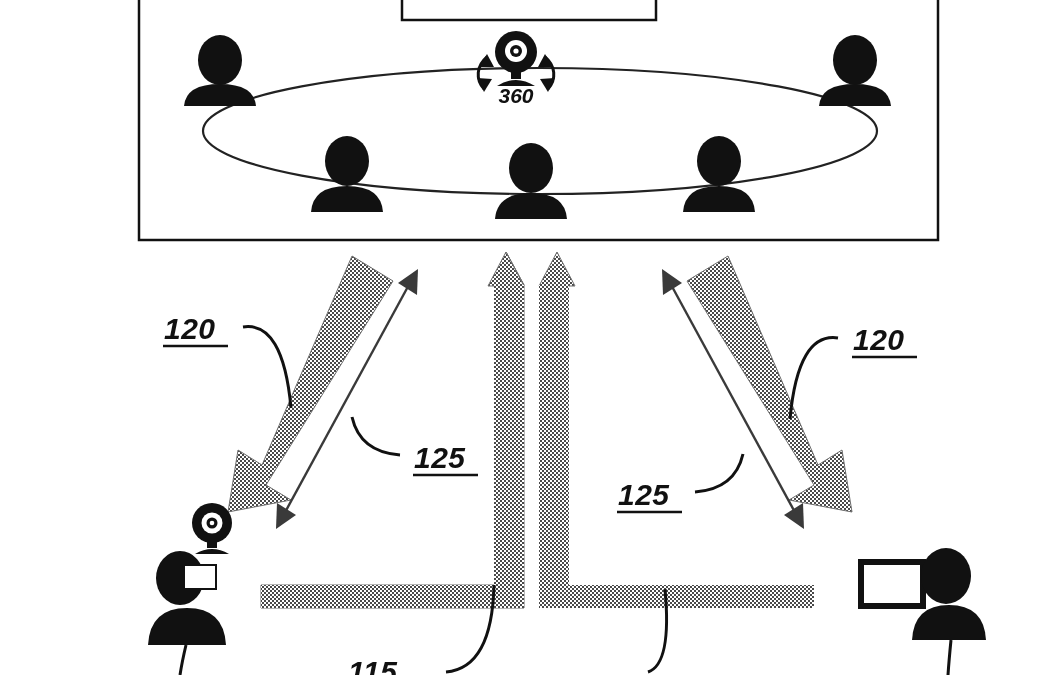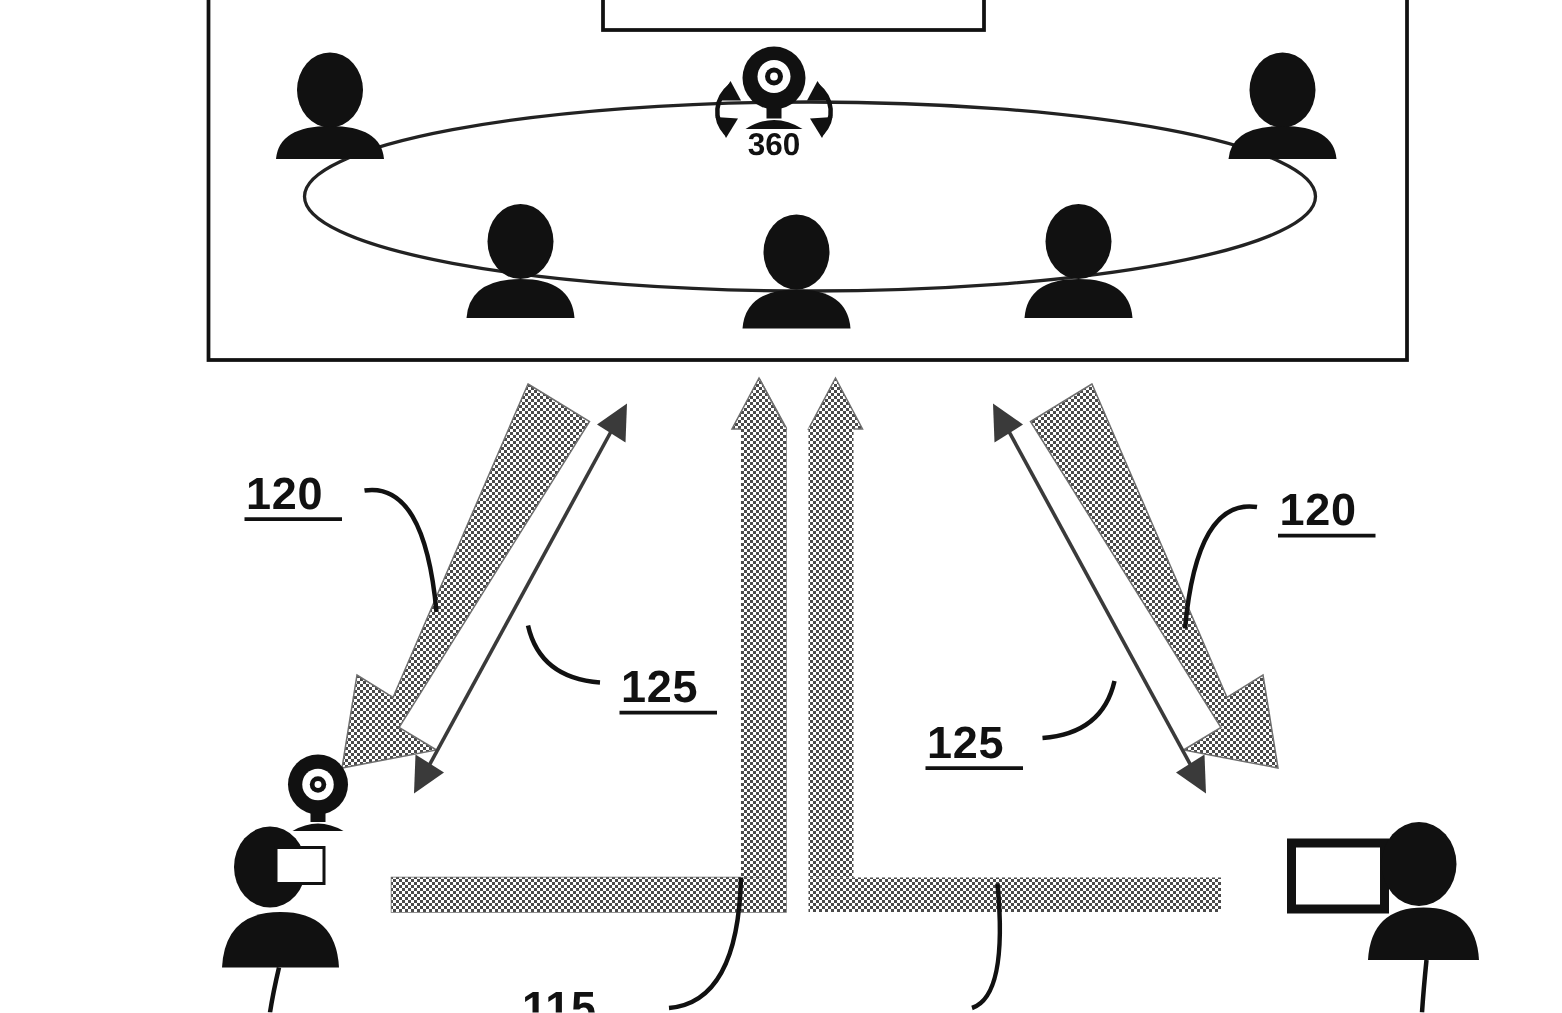--- a/index.html
+++ b/index.html
@@ -9,21 +9,21 @@
   }
   body {
     width: 1041px; height: 675px;
     position: relative;
     overflow: hidden;
     font-family: "Liberation Sans", sans-serif;
   }
   #figure-root {
     position: absolute;
     left: 0; top: 0;
-    width: 1008px; height: 675px;
+    width: 1008px; height: 675px; font-style: italic;
   }
   svg#patent-svg {
     display: block;
     width: 1041px;
     height: 675px;
   }
   .ref-label {
     font-family: "Liberation Sans", sans-serif;
     font-weight: bold;
     font-size: 30px;

